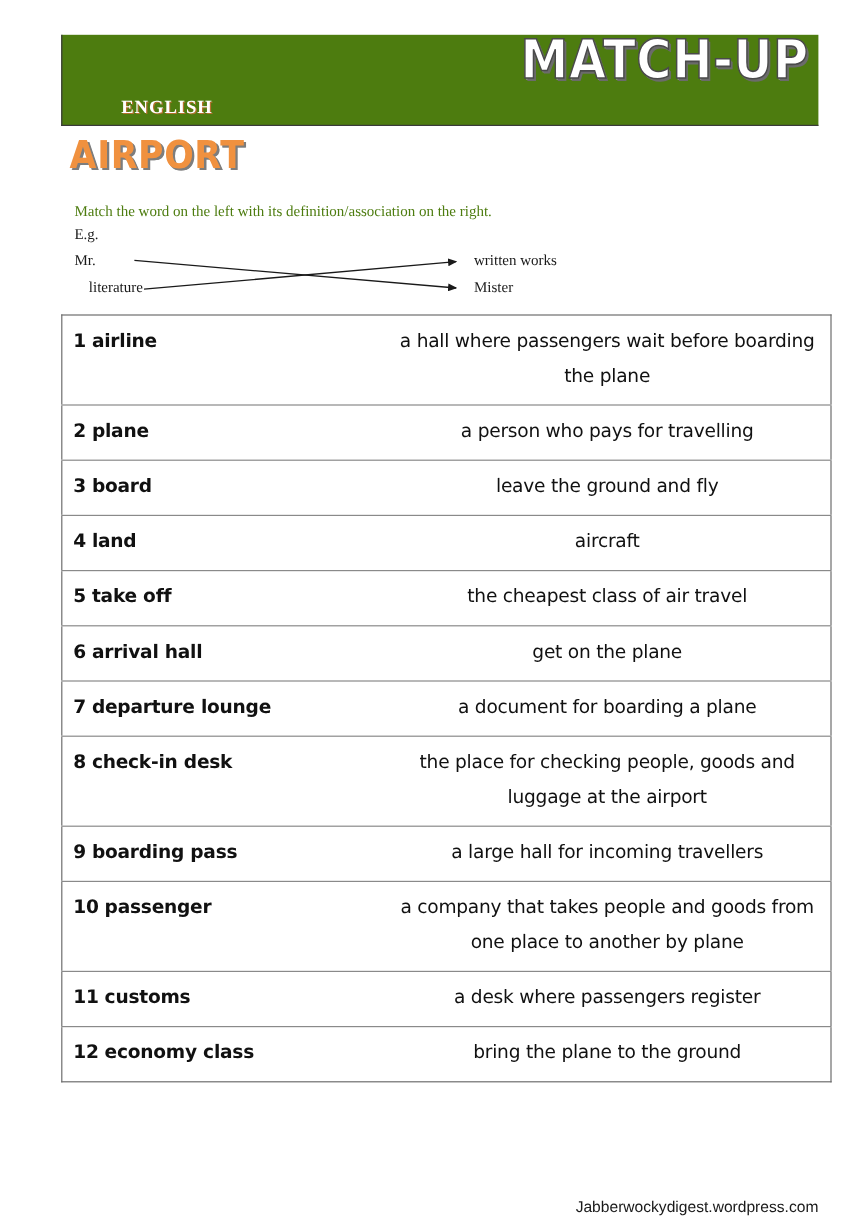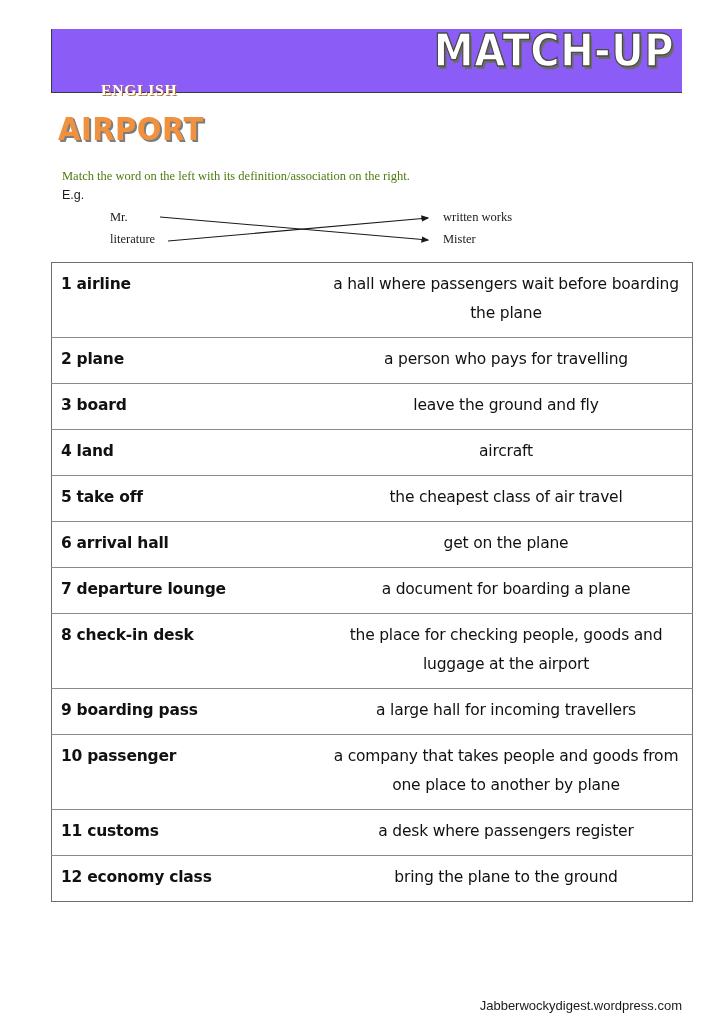--- a/index.html
+++ b/index.html
@@ -21,22 +21,22 @@
     width: 707px;
     height: 1023px;
   }
 
   
   .header-band {
     position: absolute;
     left: 51px;
     top: 29px;
     width: 631px;
-    height: 64px;
-    background: #8b5cf6;
+    height: 76px;
+    background: #4d7c0f;
     border-left: 1.5px solid #3a3a3a;
     border-bottom: 1.5px solid #3a3a3a;
     box-sizing: border-box;
     text-decoration: underline;
   }
   .match-up-title {
     position: absolute;
     right: 8px;
     top: -4px;
     font-family: "DejaVu Sans", sans-serif;
@@ -93,44 +93,43 @@
     font-family: "Liberation Serif", serif;
     font-size: 12.5px;
     color: #4d7c0f;
     line-height: 22px;
     white-space: nowrap;
   }
   .eg-label {
     position: absolute;
     left: 62px;
     top: 188px;
-    font-family: Liberation Sans, sans-serif;
+    font-family: Liberation Serif, serif;
     font-size: 12.5px;
     color: #1a1a1a;
     white-space: nowrap;
   }
 
   
   .example-block {
     position: absolute;
     left: 62px;
     top: 210px;
     width: 420px;
     height: 44px;
-    margin-left: 48px;
   }
   .ex-left-1, .ex-left-2, .ex-right-1, .ex-right-2 {
     position: absolute;
     font-family: "Liberation Serif", serif;
     font-size: 12.5px;
     color: #1a1a1a;
     white-space: nowrap;
   }
   .ex-left-1 { left: 0px;  top: 0px;  }
-  .ex-left-2 { left: 0px;  top: 22px; }
+  .ex-left-2 { left: 12px;  top: 22px; }
   .ex-right-1 { left: 333px; top: 0px;  }
   .ex-right-2 { left: 333px; top: 22px; }
   .example-arrows {
     position: absolute;
     left: 0; top: 0;
     width: 420px;
     height: 44px;
     pointer-events: none;
   }
 

